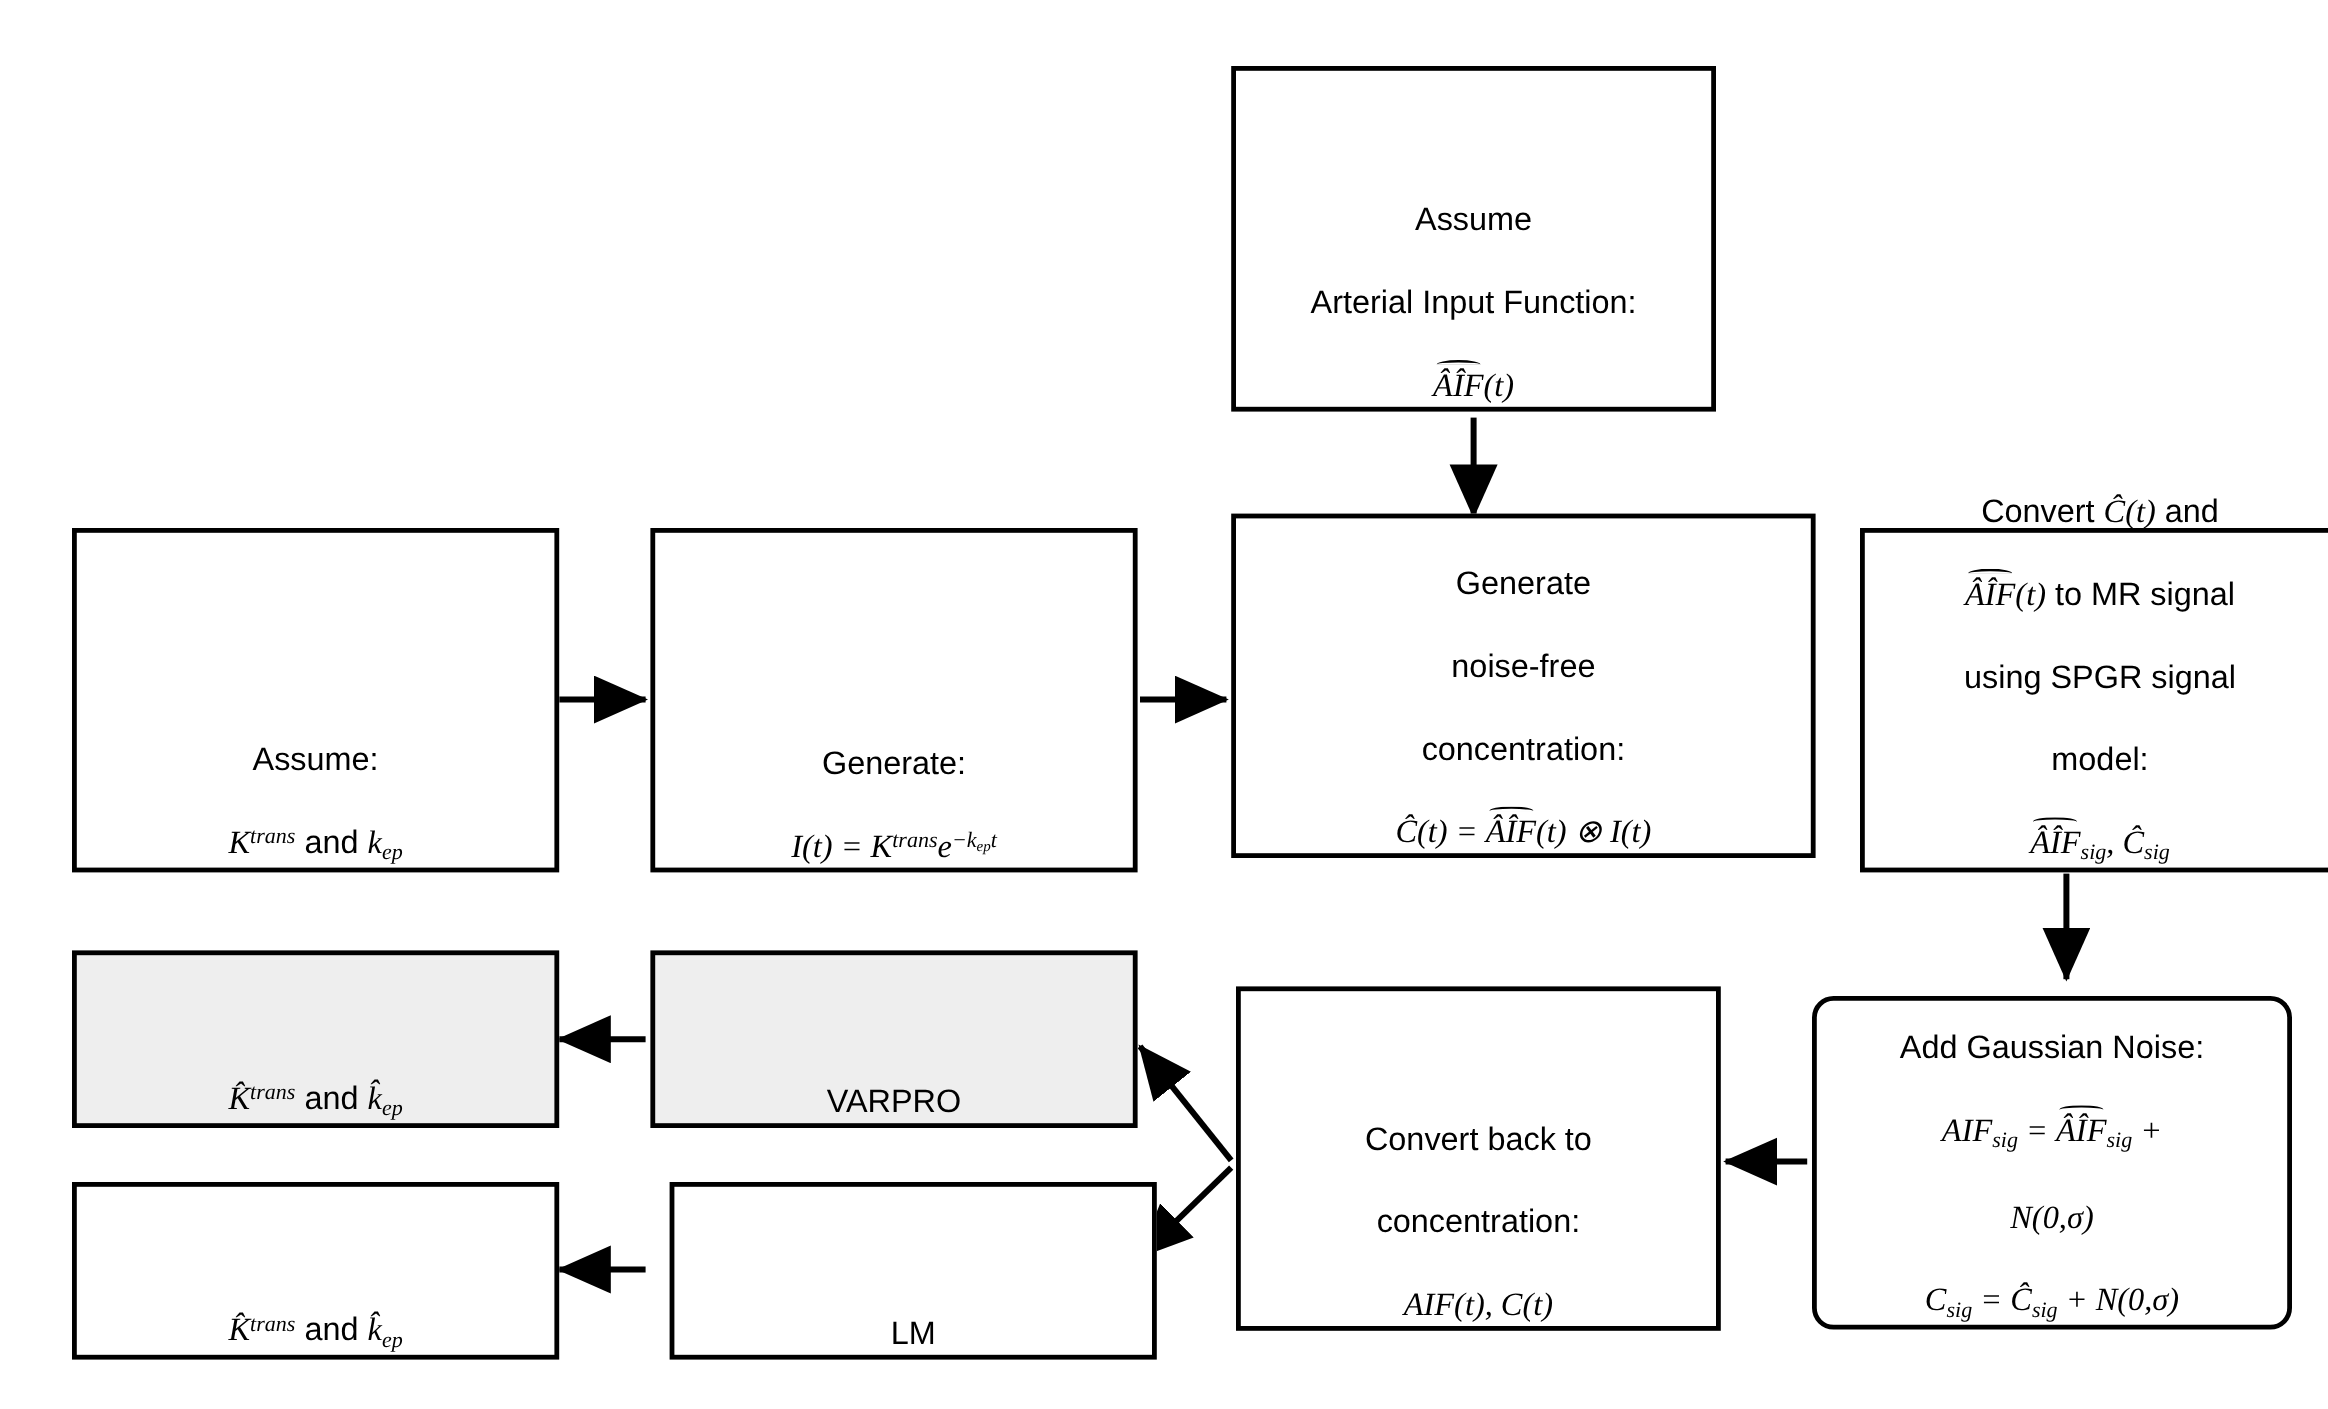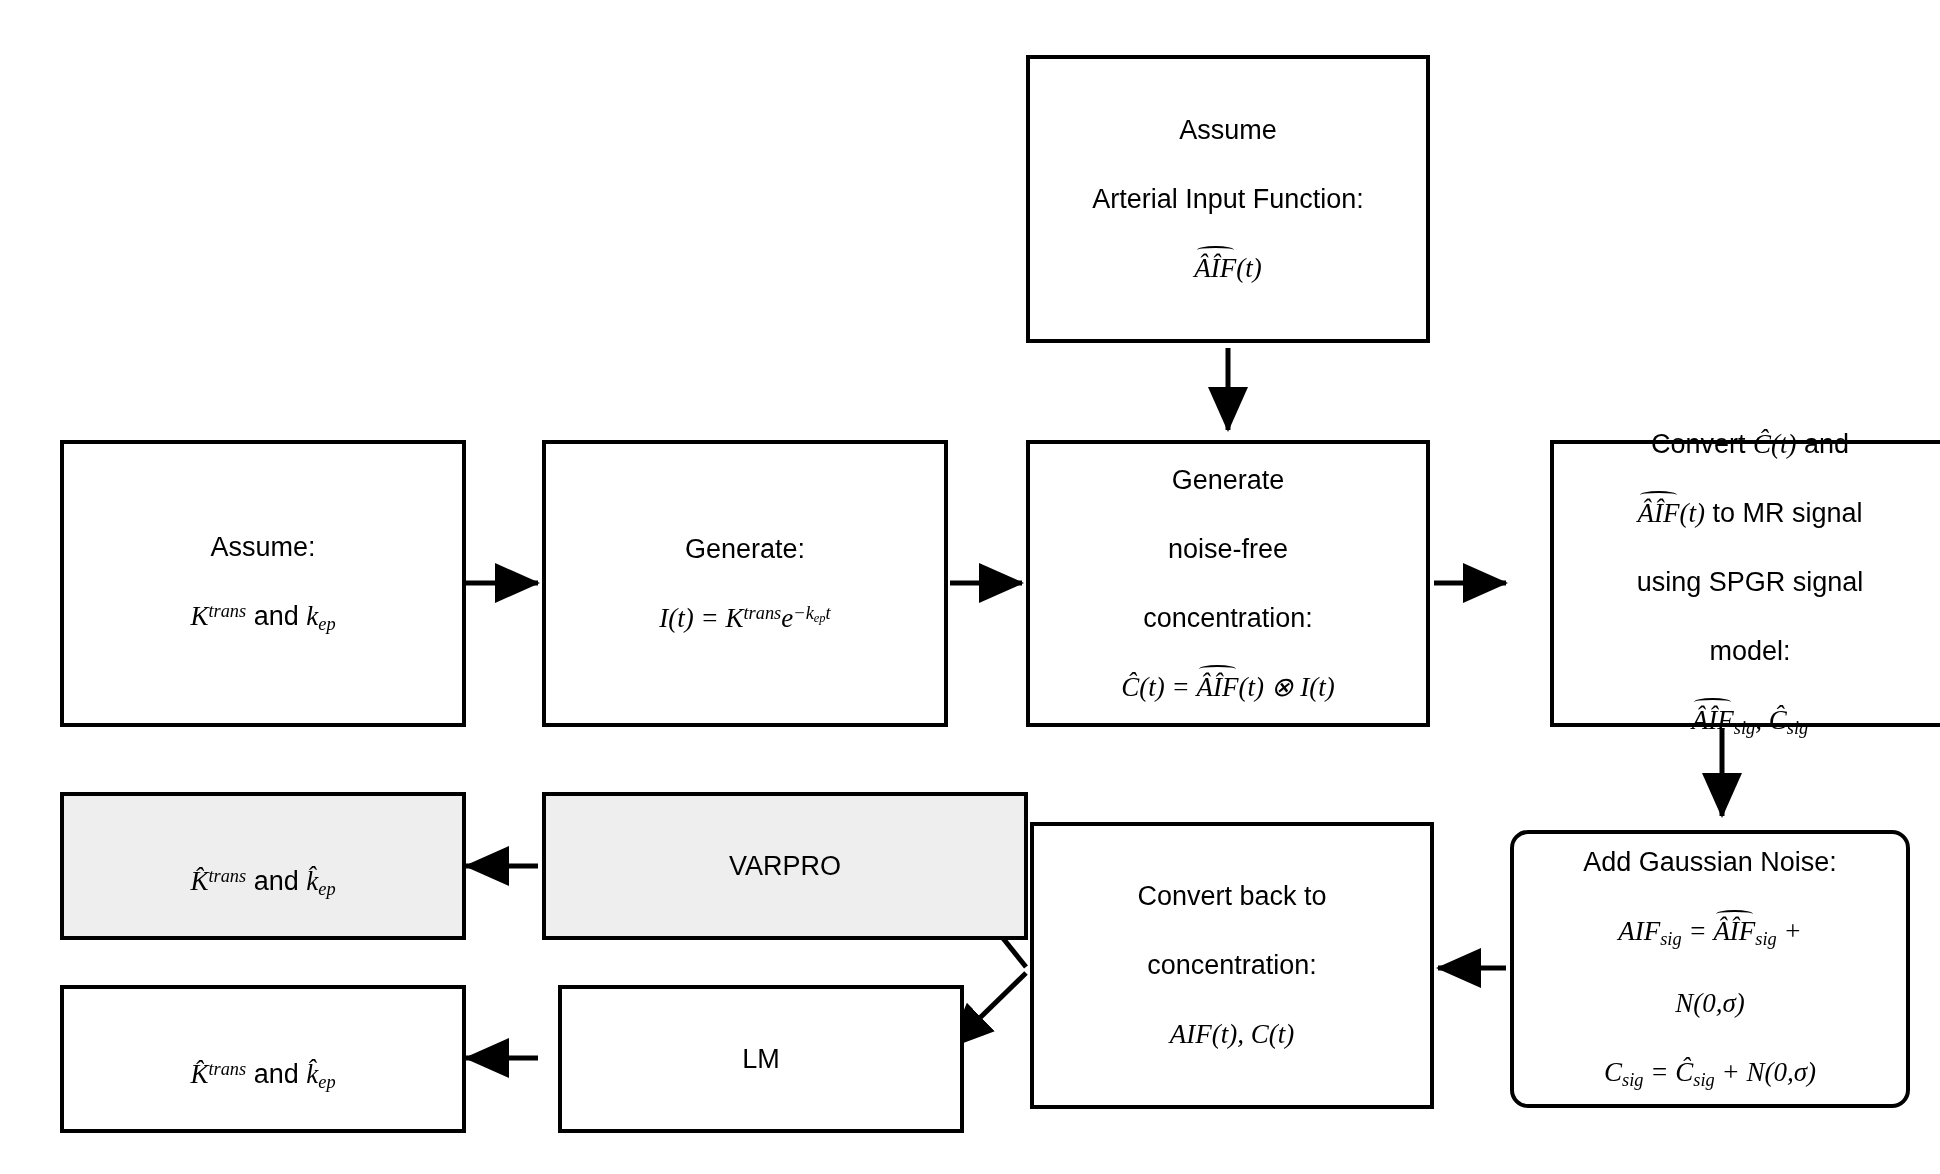--- a/index.html
+++ b/index.html
@@ -18,21 +18,21 @@
     position: relative;
     width: 1940px;
     height: 1174px;
   }
   .node {
     position: absolute;
     box-sizing: border-box;
     border: 4px solid #000000;
     background: #ffffff;
     display: flex;
-    align-items: center;
+    align-items: flex-end;
     justify-content: center;
     text-align: center;
     line-height: 1.28;
     font-size: 27px;
   }
   .node.shaded {
     background: #eeeeee;
   }
   .node .txt {
     display: block;
@@ -122,21 +122,21 @@
       <span class="math">I(t) = K<sup>trans</sup>e<sup>−k<sub>ep</sub>t</sup></span>
     </span>
   </div>
 
   <div class="node" style="left:60px; top:440px; width:406px; height:287px;">
     <span class="txt"><span>Assume:</span><br>
       <span class="math">K<sup>trans</sup></span> <span>and</span> <span class="math">k<sub>ep</sub></span>
     </span>
   </div>
 
-  <div class="node" style="left:1026px; top:440px; width:404px; height:287px;">
+  <div class="node" style="left:1026px; top:428px; width:487px; height:287px;">
     <span class="txt"><span>Generate</span><br>
       <span>noise-free</span><br>
       <span>concentration:</span><br>
       <span class="math">Ĉ(t) = <span class="hatwrap">ÂÎF<span class="hatbar"></span></span>(t) ⊗ I(t)</span>
     </span>
   </div>
 
   <div class="node" style="left:1510px; top:440px; width:400px; height:287px;margin-left:40px;">
     <span class="txt"><span>Convert</span> <span class="math">Ĉ(t)</span> and<br>
       <span class="math"><span class="hatwrap">ÂÎF<span class="hatbar"></span></span>(t)</span> <span>to MR signal</span><br>
@@ -154,21 +154,21 @@
     </span>
   </div>
 
   <div class="node" style="left:1030px; top:822px; width:404px; height:287px;">
     <span class="txt"><span>Convert back to</span><br>
       <span>concentration:</span><br>
       <span class="math">AIF(t), C(t)</span>
     </span>
   </div>
 
-  <div class="node shaded" style="left:542px; top:792px; width:486px; height:148px;">
+  <div class="node shaded" style="left:542px; top:792px; width:406px; height:148px;">
     <span class="txt">VARPRO</span>
   </div>
 
   <div class="node" style="left:542px; top:985px; width:406px; height:148px;margin-left:16px;">
     <span class="txt">LM</span>
   </div>
 
   <div class="node shaded" style="left:60px; top:792px; width:406px; height:148px;">
     <span class="txt">
       <span class="math">K̂<sup>trans</sup></span> <span>and</span> <span class="math">k̂<sub>ep</sub></span>

